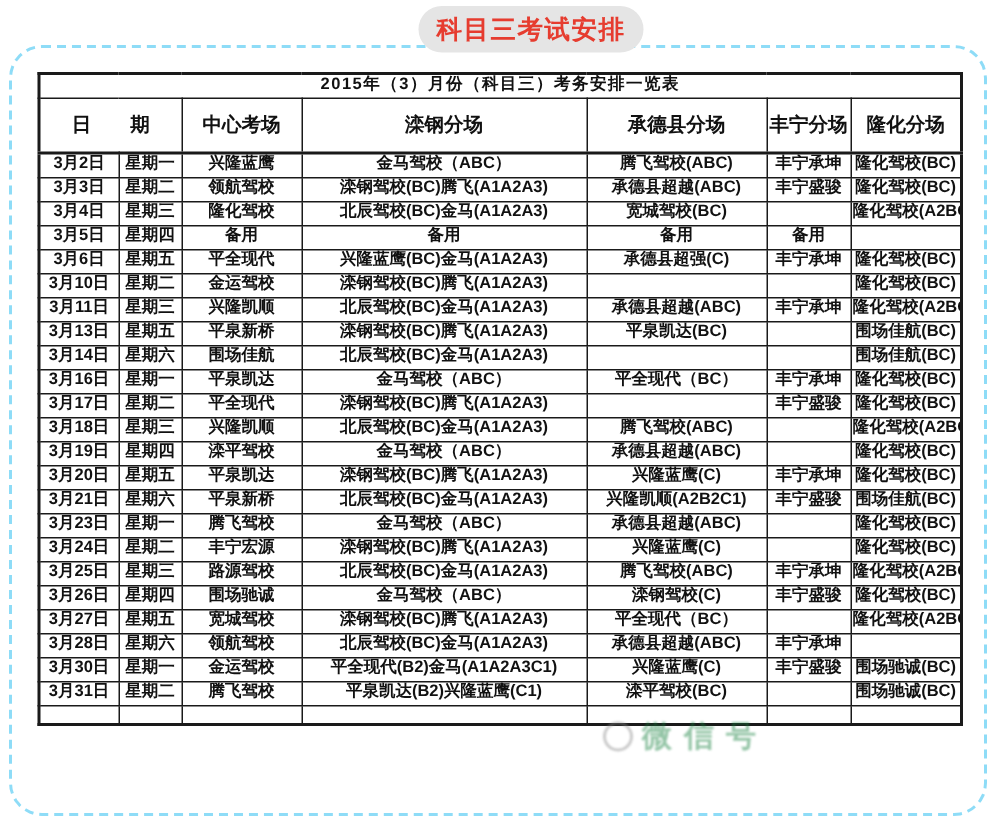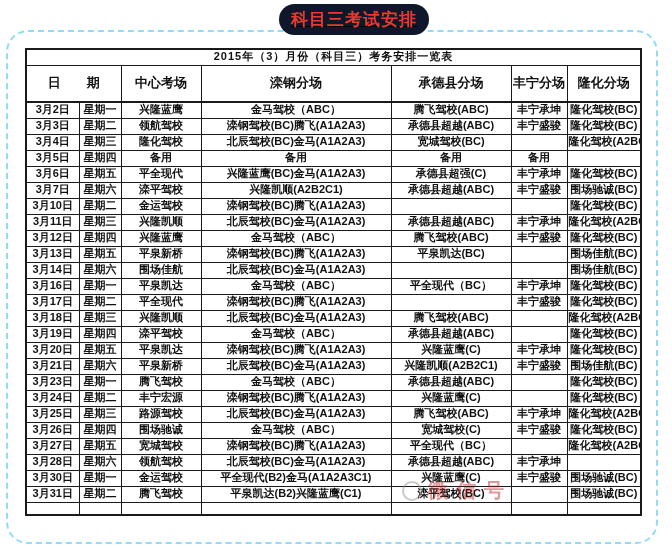--- a/index.html
+++ b/index.html
@@ -16,27 +16,26 @@
     position: absolute;
     left: 6px; top: 30px;
     width: 652px; height: 514px;
     border: 2px dashed #8edcf7;
     border-radius: 22px;
   }
   .badge {
     position: absolute;
     left: 279px; top: 4px;
     width: 150px; height: 31px;
-    background: #0f172a;
+    background: #e5e5e5;
     border-radius: 16px;
     display: flex;
     align-items: center;
     justify-content: center;
     z-index: 3;
-    text-decoration: underline;
   }
   .badge span {
     color: #e63c2f;
     font-size: 17px;
     font-weight: bold;
     letter-spacing: 1px;
   }
   table.schedule {
     position: absolute;
     left: 25px; top: 48px;
@@ -73,21 +72,21 @@
     height: 37px;
     border-bottom: 2px solid #1a1a1a;
   }
   tr.empty-row td { height: 13px; }
   .watermark {
     position: absolute;
     left: 402px; top: 477px;
     display: flex;
     align-items: center;
     gap: 6px;
-    color: #b91c1c;
+    color: #15803d;
     opacity: 0.45;
     z-index: 2;
     filter: blur(0.6px);
     pointer-events: none;
   }
   .watermark .ring {
     width: 20px; height: 20px;
     border: 2px solid #8a8a8a;
     border-radius: 50%;
     display: inline-block;
@@ -173,56 +172,38 @@
         <tr>
           <td>3月6日</td>
           <td>星期五</td>
           <td>平全现代</td>
           <td>兴隆蓝鹰(BC)金马(A1A2A3)</td>
           <td>承德县超强(C)</td>
           <td>丰宁承坤</td>
           <td>隆化驾校(BC)</td>
         </tr>
         <tr>
-          <td>3月7日</td>
-          <td>星期六</td>
-          <td>滦平驾校</td>
-          <td>兴隆凯顺(A2B2C1)</td>
-          <td>承德县超越(ABC)</td>
-          <td>丰宁盛骏</td>
-          <td>围场驰诚(BC)</td>
-        </tr>
-        <tr>
           <td>3月10日</td>
           <td>星期二</td>
           <td>金运驾校</td>
           <td>滦钢驾校(BC)腾飞(A1A2A3)</td>
           <td></td>
           <td></td>
           <td>隆化驾校(BC)</td>
         </tr>
         <tr>
           <td>3月11日</td>
           <td>星期三</td>
           <td>兴隆凯顺</td>
           <td>北辰驾校(BC)金马(A1A2A3)</td>
           <td>承德县超越(ABC)</td>
           <td>丰宁承坤</td>
           <td>隆化驾校(A2BC)</td>
         </tr>
         <tr>
-          <td>3月12日</td>
-          <td>星期四</td>
-          <td>兴隆蓝鹰</td>
-          <td>金马驾校（ABC）</td>
-          <td>腾飞驾校(ABC)</td>
-          <td>丰宁盛骏</td>
-          <td>隆化驾校(BC)</td>
-        </tr>
-        <tr>
           <td>3月13日</td>
           <td>星期五</td>
           <td>平泉新桥</td>
           <td>滦钢驾校(BC)腾飞(A1A2A3)</td>
           <td>平泉凯达(BC)</td>
           <td></td>
           <td>围场佳航(BC)</td>
         </tr>
         <tr>
           <td>3月14日</td>
@@ -312,21 +293,21 @@
           <td>北辰驾校(BC)金马(A1A2A3)</td>
           <td>腾飞驾校(ABC)</td>
           <td>丰宁承坤</td>
           <td>隆化驾校(A2BC)</td>
         </tr>
         <tr>
           <td>3月26日</td>
           <td>星期四</td>
           <td>围场驰诚</td>
           <td>金马驾校（ABC）</td>
-          <td>宽城驾校(C)</td>
+          <td>滦钢驾校(C)</td>
           <td>丰宁盛骏</td>
           <td>隆化驾校(BC)</td>
         </tr>
         <tr>
           <td>3月27日</td>
           <td>星期五</td>
           <td>宽城驾校</td>
           <td>滦钢驾校(BC)腾飞(A1A2A3)</td>
           <td>平全现代（BC）</td>
           <td></td>

